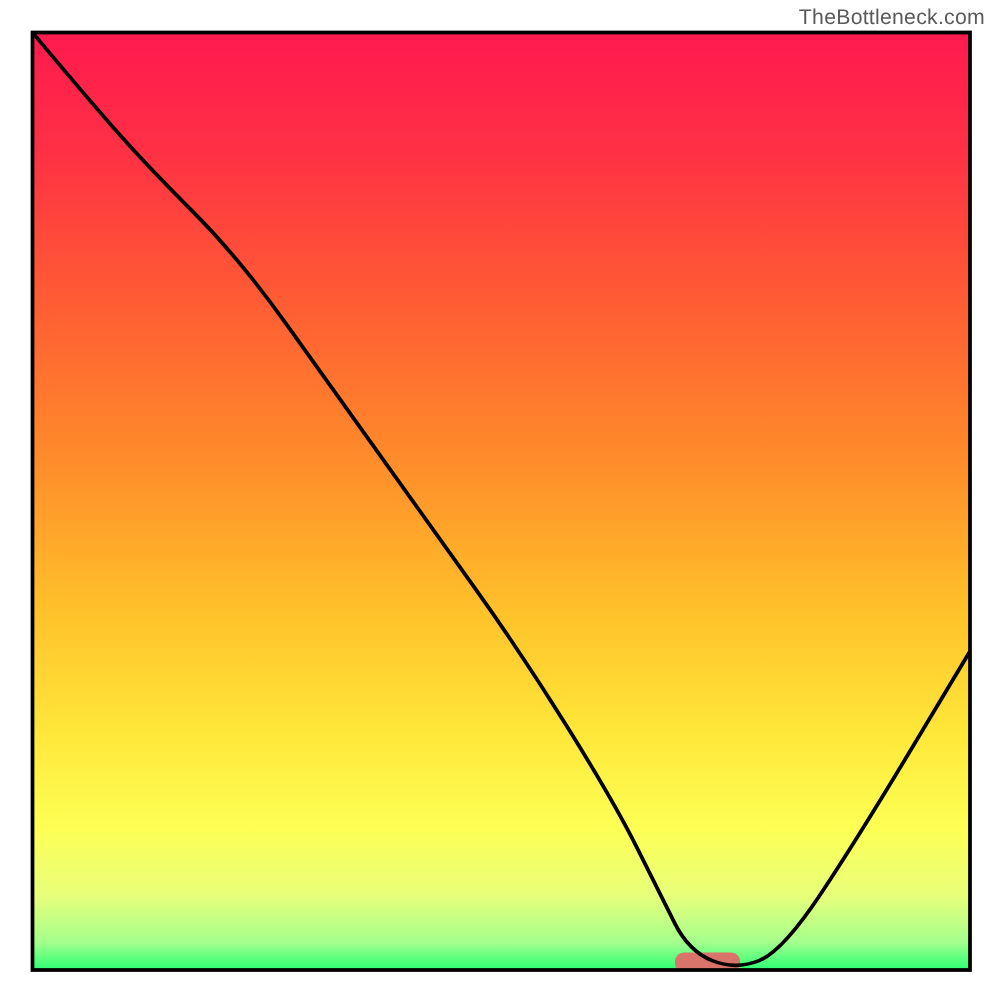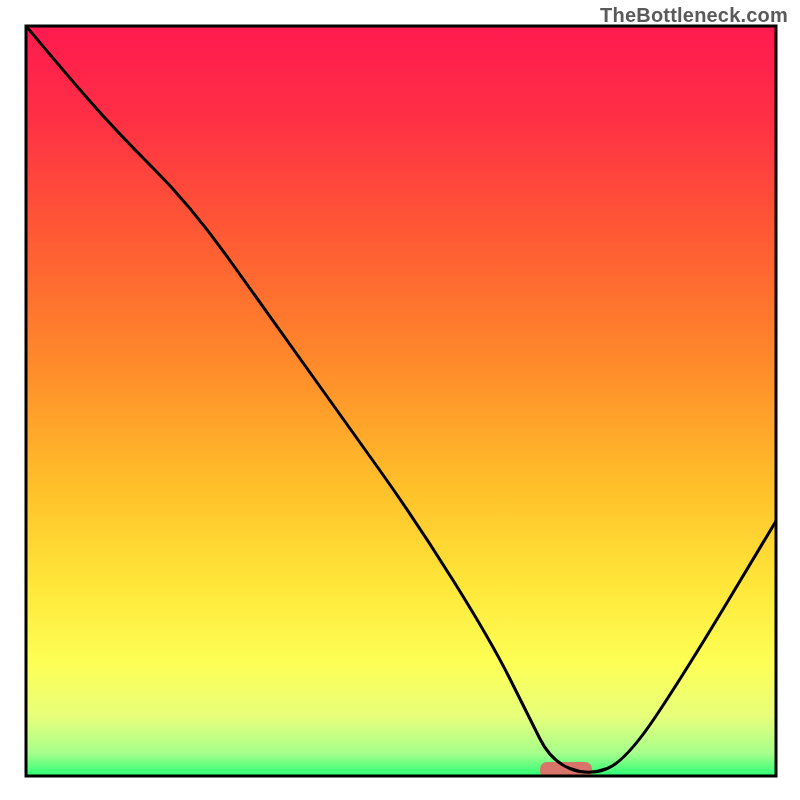--- a/index.html
+++ b/index.html
@@ -14,22 +14,22 @@
   .frame {
     position: relative;
     width: 800px;
     height: 800px;
   }
   .watermark {
     position: absolute;
     top: 4px;
     right: 12px;
     color: #5a5a5a;
-    font-size: 20px;
-    font-weight: 700;
+    font-size: 17px;
+    font-weight: 400;
     letter-spacing: 0.2px;
   }
   svg {
     position: absolute;
     top: 0;
     left: 0;
   }
 </style>
 </head>
 <body>

